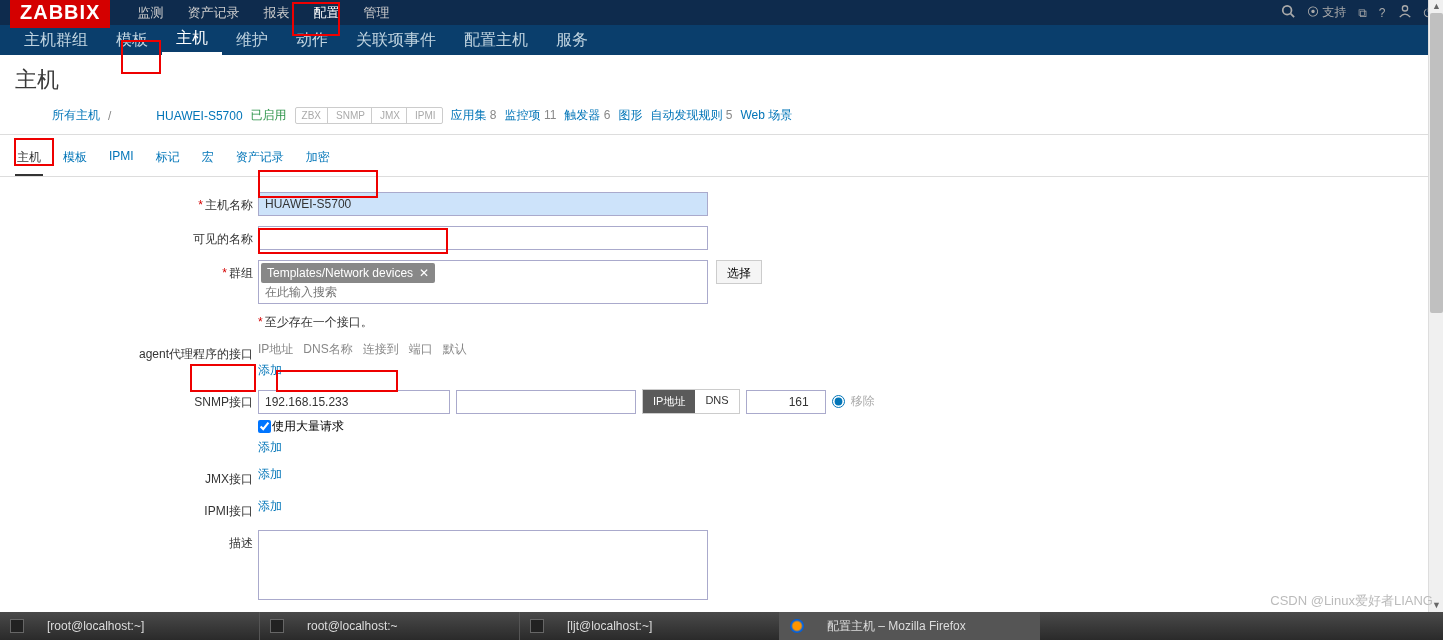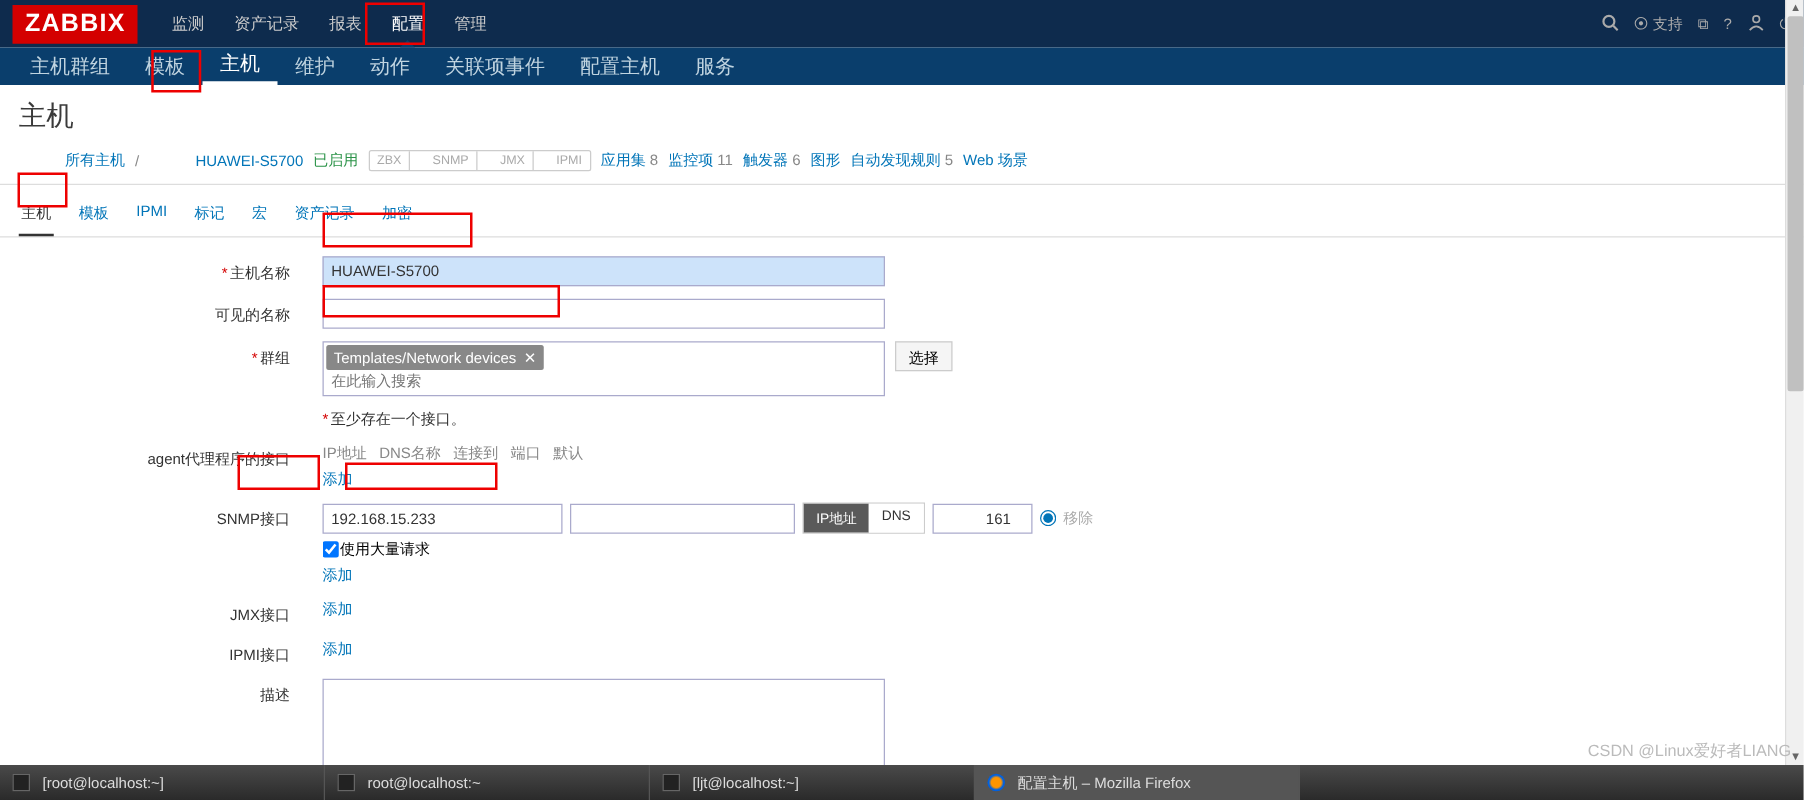--- a/index.html
+++ b/index.html
@@ -1,42 +1,42 @@
 <!DOCTYPE html>
 <html><head>
 <meta charset="utf-8">
 <style>
 * { margin:0; padding:0; box-sizing:border-box; font-family:Arial,"Microsoft YaHei",sans-serif; font-size:12px; }
 body { background:#fff; width:1443px; height:640px; position:relative; overflow:hidden; }
-.topbar { background:#0E2B4D; height:38px; display:flex; align-items:center; padding:0 10px; color:#fff; }
+.topbar { background:#0E2B4D; height:25px; display:flex; align-items:center; padding:0 10px; color:#fff; }
 .logo { background:#D40000; color:#fff; font-weight:bold; font-size:20px; padding:4px 10px; letter-spacing:1px; margin-right:15px; }
 .topnav { display:flex; height:38px; align-items:stretch; flex:1; }
 .topnav-item { color:#ccc; padding:0 12px; display:flex; align-items:center; cursor:pointer; font-size:13px; position:relative; }
 .topnav-item.active { color:#fff; }
 .topnav-item.active::after { content:''; position:absolute; bottom:0; left:50%; margin-left:-6px; border:6px solid transparent; border-bottom-color:#0a3e6c; }
 .top-right { display:flex; align-items:center; gap:12px; color:#aaa; }
 .subnav { background:#0a3e6c; height:30px; display:flex; align-items:center; padding:0 10px; }
 .subnav-item { color:#c0d4e0; padding:0 14px; height:30px; display:flex; align-items:center; cursor:pointer; font-size:16px; }
 .subnav-item.active { color:#fff; border-bottom:3px solid #fff; }
 .page-title { font-size:22px; color:#3a3a3a; padding:10px 15px 8px; }
 .breadcrumb-row { padding:4px 15px 10px; display:flex; align-items:center; gap:8px; border-bottom:1px solid #ddd; flex-wrap:wrap; }
 .bc-link { color:#0275b8; cursor:pointer;margin-left:37px; }
 .bc-sep { color:#888; }
 .bc-status { color:#2b9348; }
-.bc-tags { display:flex; gap:12px; border:1px solid #ccc; border-radius:2px; }
+.bc-tags { display:flex; gap:2px; border:1px solid #ccc; border-radius:2px; }
 .bc-tag { color:#aaa; padding:2px 6px; font-size:10px; border-right:1px solid #ccc; }
 .bc-tag:last-child { border-right:none; }
 .bc-stat { color:#0275b8; cursor:pointer; }
 .bc-stat .cnt { color:#888; }
 .tabs-row { padding:8px 15px 0; display:flex; gap:18px; border-bottom:1px solid #ddd; }
 .tab { color:#0275b8; padding:6px 2px 8px; cursor:pointer; }
 .tab.active { color:#333; border-bottom:2px solid #333; }
 .form-area { padding:15px 0 0 0; }
 .form-row { display:flex; align-items:flex-start; margin-bottom:10px; }
-.form-label { width:258px; text-align:right; padding-right:26px; padding-top:5px; color:#333; }
+.form-label { width:258px; text-align:right; padding-right:5px; padding-top:5px; color:#333; }
 .req { color:#d40000; margin-right:2px; }
 .form-ctrl { display:flex; flex-direction:column; gap:4px; }
 input[type=text] { border:1px solid #aac; padding:4px 6px; height:24px; width:450px; color:#333; }
 input.hl { background:#cde3fa; }
 .tag-box { border:1px solid #aac; width:450px; min-height:24px; padding:2px; }
 .tag-chip { display:inline-flex; align-items:center; background:#888; color:#fff; padding:3px 6px; font-size:11px; border-radius:2px; }
 .tag-x { margin-left:6px; cursor:pointer; }
 .placeholder-input { border:none; color:#aaa; padding:2px 4px; width:200px; outline:none; height:18px; }
 .btn-select { border:1px solid #ccc; background:#f5f5f5; padding:4px 10px; cursor:pointer; margin-left:8px; height:24px; }
 .hint { color:#333; }
@@ -49,21 +49,21 @@
 .toggle span { padding:4px 10px; cursor:pointer; font-size:11px; }
 .toggle .on { background:#5a5a5a; color:#fff; }
 .toggle .off { background:#fff; color:#333; }
 .iface-row input.port { width:80px;padding-left:42px; }
 .radio-default { accent-color:#0275b8; }
 .remove-link { color:#aaa; }
 .chk-row { display:flex; align-items:center; gap:1px; }
 textarea.desc { border:1px solid #aac; width:450px; height:70px; padding:4px; resize:none; }
 .hl-box { position:absolute; border:2px solid #e00; pointer-events:none; }
 .taskbar { position:absolute; bottom:0; left:0; right:0; height:28px; background:linear-gradient(#4a4a4a,#2a2a2a); display:flex; align-items:center; color:#ddd; }
-.task-item { display:flex; align-items:center; gap:10px; padding:0 10px; height:28px; border-right:1px solid #555; min-width:260px; }
+.task-item { display:flex; align-items:center; gap:23px; padding:0 10px; height:28px; border-right:1px solid #555; min-width:260px; }
 .task-item.ff { background:#555; }
 .ff-icon { width:14px; height:14px; background:radial-gradient(circle,#ff9500 40%,#0060df 60%); border-radius:50%; }
 .term-icon { width:14px; height:14px; background:#222; border:1px solid #666; }
 .watermark { position:absolute; right:10px; bottom:30px; color:#bbb; font-size:13px; }
 .scrollbar { position:absolute; right:0; top:0; width:15px; height:612px; background:#f0f0f0; border-left:1px solid #ddd; }
 .scroll-thumb { position:absolute; top:0; width:13px; left:1px; height:300px; background:#c0c0c0; border-radius:2px; }
 .scroll-arrow { position:absolute; width:13px; height:13px; left:1px; text-align:center; color:#666; font-size:9px; line-height:13px; }
 </style>
 </head>
 <body>

